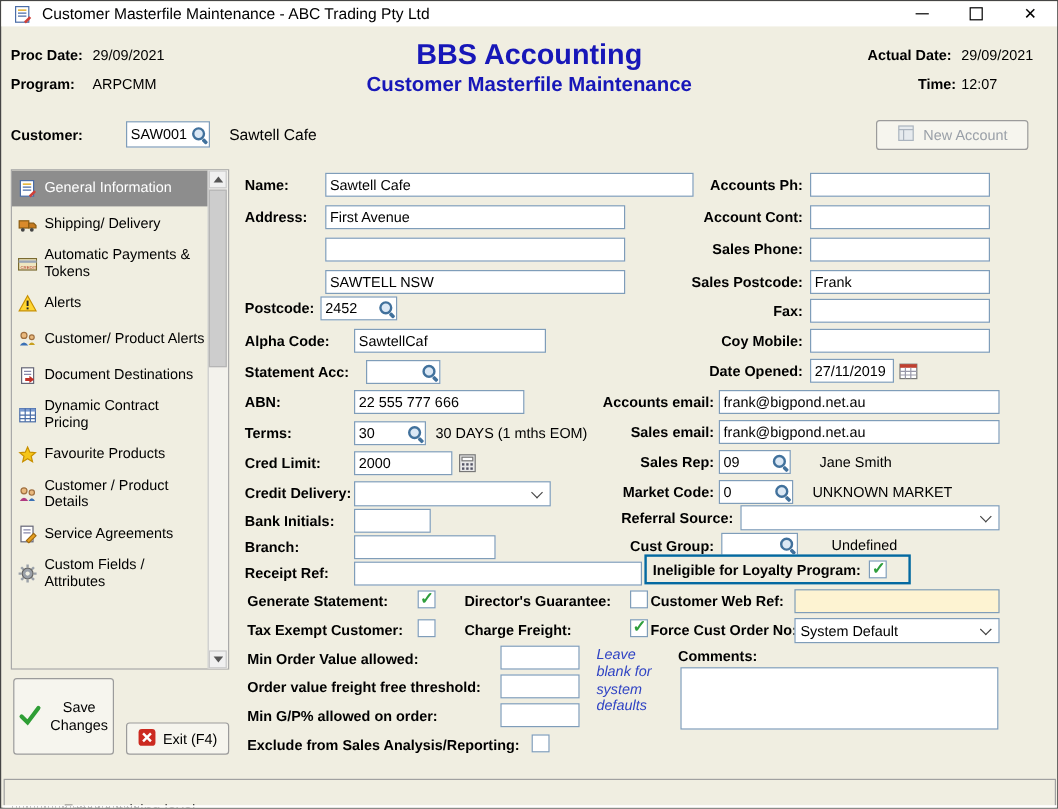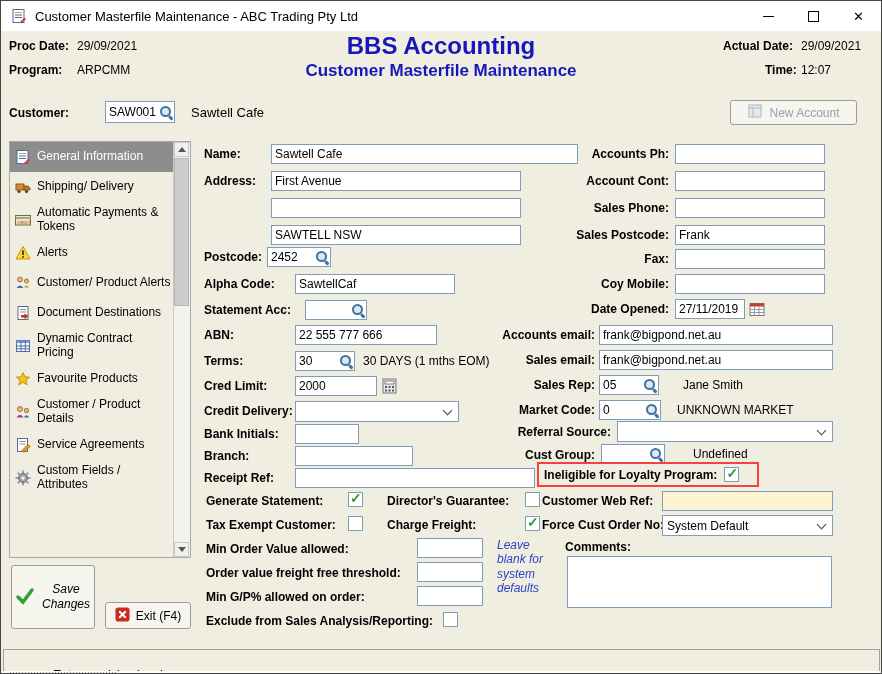--- a/index.html
+++ b/index.html
@@ -1,19 +1,19 @@
 <!DOCTYPE html>
 <html><head>
 <meta charset="utf-8">
 <style>
   html,body{margin:0;padding:0;background:#fff;}
   #window{position:relative;width:882px;height:674px;background:#f0eee1;border:1px solid #454545;
           box-sizing:border-box;font-family:"Liberation Sans",sans-serif;overflow:hidden;color:#000;}
   
-  .titlebar{position:absolute;left:0;top:0;width:100%;height:30px;background:#fff;display:flex;align-items:center;}
+  .titlebar{position:absolute;left:0;top:0;width:100%;height:21px;background:#fff;display:flex;align-items:center;}
   .tb-icon{margin-left:10px;width:16px;height:16px;flex:0 0 16px;}
   .tb-title{font-size:13px;margin-left:8px;white-space:nowrap;}
   .tb-controls{margin-left:auto;display:flex;height:100%;}
   .tb-btn{width:45px;height:100%;display:flex;align-items:center;justify-content:center;}
   .glyph-min{width:11px;border-top:1.2px solid #000;}
   .glyph-max{width:9px;height:9px;border:1.2px solid #000;}
   .glyph-close::before{content:"✕";font-size:13px;}
   
   .lbl{position:absolute;font-weight:bold;font-size:12px;white-space:nowrap;}
   .rlbl{text-align:right;}
@@ -33,21 +33,21 @@
   .cb[data-checked="true"]::before{content:"✓";position:absolute;left:1px;top:-3px;font-size:14px;
                                    font-weight:bold;color:#2f9e3c;}
   .dd{position:absolute;height:21px;border:1px solid #7f9db9;background:#fff;box-sizing:border-box;
       font-size:12px;padding:3px 20px 0 4px;overflow:hidden;white-space:nowrap;}
   .dd::after{content:"";position:absolute;right:7px;top:5px;width:6px;height:6px;
              border-right:1.6px solid #444;border-bottom:1.6px solid #444;transform:rotate(45deg);}
   .iconbtn{position:absolute;width:18px;height:18px;display:flex;align-items:center;justify-content:center;cursor:pointer;}
   .note{position:absolute;font-size:12px;font-style:italic;color:#2f43c4;line-height:1.2;}
   .ta{position:absolute;border:1px solid #7f9db9;background:#fff;resize:none;
       font:12px "Liberation Sans",sans-serif;box-sizing:border-box;}
-  .redbox{position:absolute;border:2px solid #ef4444;display:flex;align-items:center;gap:7px;
+  .redbox{position:absolute;border:2px solid #0369a1;display:flex;align-items:center;gap:7px;
           padding:0 5px;box-sizing:border-box;background:#f0eee1;}
   .redbox .rb-lbl{font-weight:bold;font-size:12px;white-space:nowrap;}
   
   .h1{position:absolute;left:0;right:0;top:31px;text-align:center;font-size:24px;font-weight:bold;color:#1717b8;}
   .h2{position:absolute;left:0;right:0;top:60px;text-align:center;font-size:17px;font-weight:bold;color:#1717b8;}
   
   .sidebar{position:absolute;left:8px;top:140px;width:182px;height:417px;border:1px solid #a9a9a9;
            background:#f0eee1;box-sizing:border-box;}
   .sb-list{position:absolute;left:0;top:0;right:16px;bottom:0;overflow:hidden;}
   .sb-item{display:flex;align-items:center;gap:5px;padding:0 2px 0 4px;cursor:default;}
@@ -57,21 +57,21 @@
   .sb-scroll{position:absolute;right:0;top:0;width:16px;height:100%;background:#f3f2ec;border-left:1px solid #c9c9c9;}
   .sb-arrow{position:absolute;left:0;width:15px;height:15px;background:#f0f0f0;border:1px solid #c9c9c9;
             box-sizing:border-box;display:flex;align-items:center;justify-content:center;}
   .tri-up{width:0;height:0;border-left:4px solid transparent;border-right:4px solid transparent;border-bottom:5px solid #555;}
   .tri-down{width:0;height:0;border-left:4px solid transparent;border-right:4px solid transparent;border-top:5px solid #555;}
   .sb-thumb{position:absolute;left:0;top:16px;width:15px;height:148px;background:#cdcdcd;border:1px solid #b5b5b5;box-sizing:border-box;}
   
   .btn{position:absolute;background:#f6f5ee;border:1px solid #9b9b9b;border-radius:3px;display:flex;
        align-items:center;justify-content:center;gap:6px;font-size:12px;box-sizing:border-box;cursor:pointer;}
   .btn-newacct{color:#9aa0a8;}
-  .save-text{width:50px;text-align:center;line-height:1.25;font-style:italic;}
+  .save-text{width:50px;text-align:center;line-height:1.25;}
   
   .statusbar{position:absolute;left:2px;top:648px;width:877px;height:34px;border:1px solid #a0a0a0;
              background:#f0eee1;box-sizing:border-box;display:flex;align-items:flex-end;padding-left:49px;font-size:12.5px;}
   .bottomstrip{position:absolute;left:1px;top:670px;width:879px;height:3px;background:#fff;}
   .dots{position:absolute;left:8px;top:1px;width:108px;height:2px;
         background:repeating-linear-gradient(90deg,#999 0 1px,transparent 1px 3px);}
 </style>
 </head>
 <body>
 
@@ -358,21 +358,21 @@
           <line x1="10" y1="5.5" x2="10" y2="14.5"></line>
         </g>
       </svg>
     </span>
   <span class="lbl rlbl" style="left:480px;top:327px;width:114px">Accounts email:</span>
   <input class="inp" style="left: 598px; top: 324px; width: 234px;" value="frank@bigpond.net.au">
   <span class="lbl rlbl" style="left:480px;top:352px;width:114px">Sales email:</span>
   <input class="inp" style="left: 598px; top: 349px; width: 234px;" value="frank@bigpond.net.au">
   <span class="lbl rlbl" style="left:480px;top:377px;width:114px">Sales Rep:</span>
   <div class="lookup" style="left:598px;top:374px;width:60px">
-    <span class="lk-txt">05</span>
+    <span class="lk-txt">09</span>
     <span class="mag"></span>
   </div>
   <span class="val" style="left:682px;top:377px">Jane Smith</span>
   <span class="lbl rlbl" style="left:480px;top:402px;width:114px">Market Code:</span>
   <div class="lookup" style="left:598px;top:399px;width:62px">
     <span class="lk-txt">0</span>
     <span class="mag"></span>
   </div>
   <span class="val" style="left:676px;top:402px">UNKNOWN MARKET</span>
   <span class="lbl rlbl" style="left:480px;top:424px;width:130px">Referral Source:</span>

